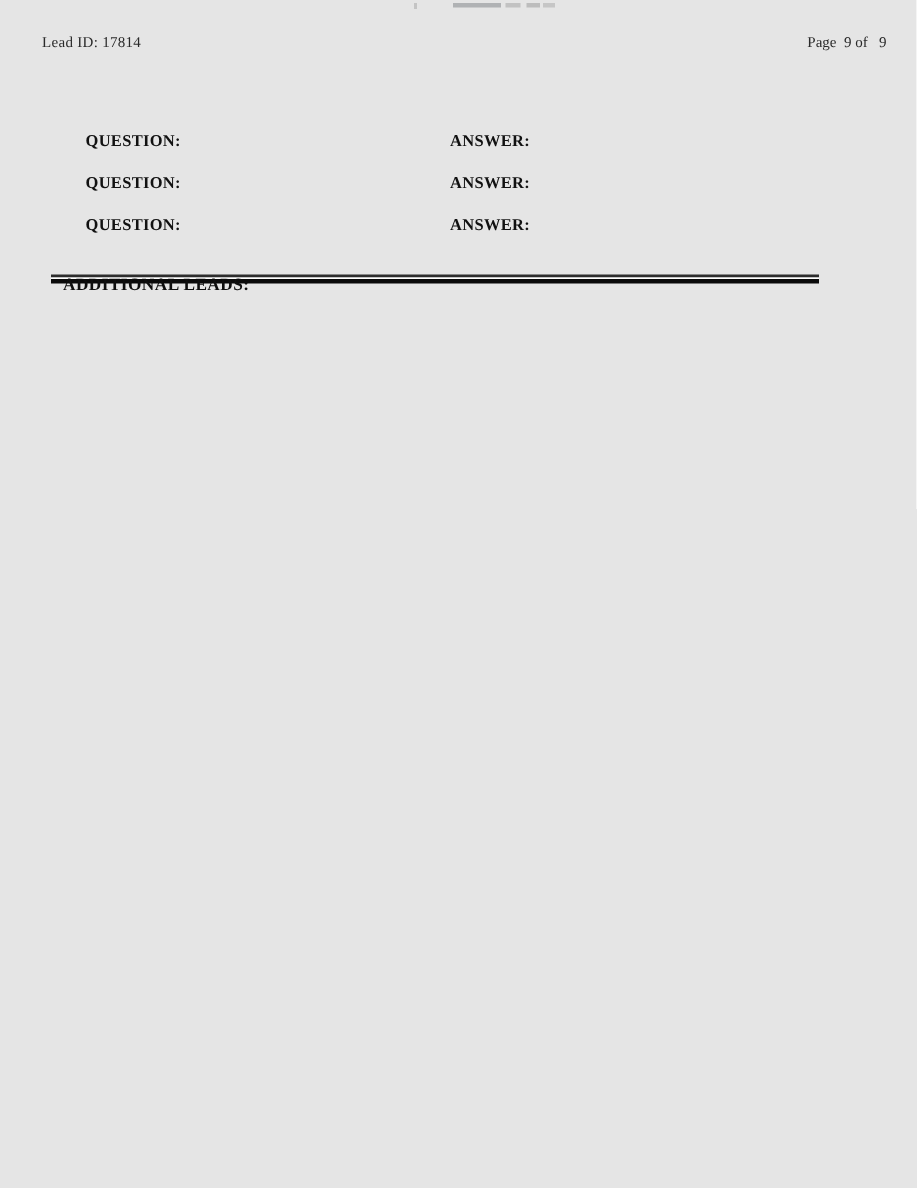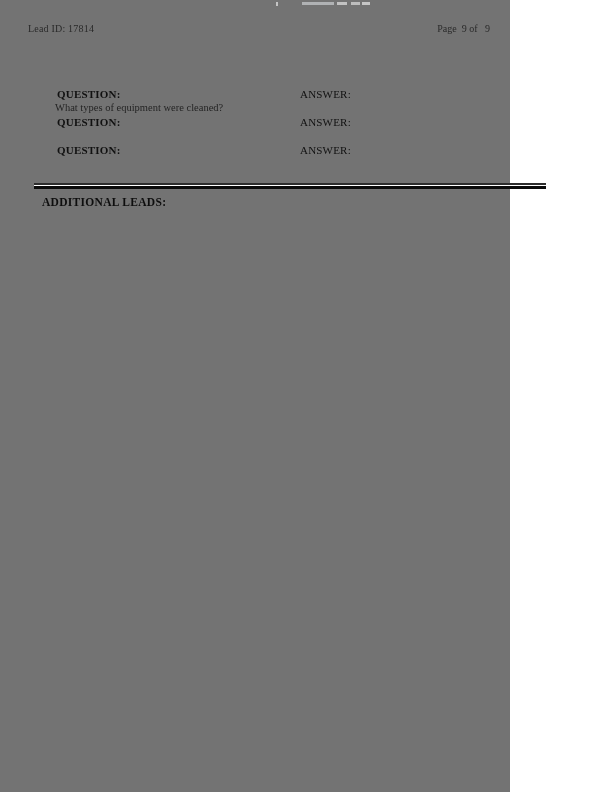--- a/index.html
+++ b/index.html
@@ -6,23 +6,23 @@
   html, body {
     width: 611px;
     height: 792px;
     background: #ffffff;
     font-family: "Liberation Serif", serif;
     color: #1f1f1f;
     overflow: hidden;
   }
   .page {
     position: relative;
-    width: 510px;
+    width: 611px;
     height: 792px;
-    background: #737373;
+    background: #e5e5e5;
   }
 
   
   .artifact { position: absolute; background: #b8b8b8; height: 3px; top: 2px; }
   .artifact.a1 { left: 276px; width: 2px; height: 4px; background: #c4c4c4; }
   .artifact.a2 { left: 302px; width: 32px; background: #b0b2b4; }
   .artifact.a3 { left: 337px; width: 10px; background: #c2c2c2; }
   .artifact.a4 { left: 351px; width: 9px;  background: #bdbdbd; }
   .artifact.a5 { left: 362px; width: 8px;  background: #c6c6c6; }
 
@@ -53,21 +53,21 @@
   .q-label {
     font-weight: bold;
     font-size: 11px;
     color: #111111;
     letter-spacing: 0.2px;
     padding-left: 2px;
   }
   .a-label {
     position: absolute;
     left: 245px; top: 0;
-    font-weight: normal;
+    font-weight: bold;
     font-size: 11px;
     color: #111111;
     letter-spacing: 0.2px;
   }
   .q-text {
     font-size: 10.5px;
     color: #242424;
     width: 252px;
     line-height: 13.5px;
   }
@@ -76,21 +76,21 @@
     position: absolute;
     left: 34px; top: 183px;
     width: 512px;
   }
   .divider .thin  { height: 2px; background: #2d2d2d; }
   .divider .gap   { height: 1px; background: #ffffff; }
   .divider .thick { height: 3px; background: #0a0a0a; }
 
   .additional-leads {
     position: absolute;
-    left: 42px; top: 196px;
+    left: 42px; top: 184px;
     font-weight: bold;
     font-size: 11.5px;
     color: #0e0e0e;
     letter-spacing: 0.3px;
   }
 </style>
 </head>
 <body>
 
 <div class="page">
@@ -102,21 +102,20 @@
   <div class="artifact a5"></div>
 
   <div class="lead-id">Lead ID: 17814</div>
   <div class="page-num">Page  9 of   9</div>
 
   <div class="qa-section">
 
     <div class="qa-row r1">
       <div class="q-label">QUESTION:</div>
       <div class="a-label">ANSWER:</div>
-      <div class="q-text">What types of equipment were cleaned?</div>
     </div>
 
     <div class="qa-row r2">
       <div class="q-label">QUESTION:</div>
       <div class="a-label">ANSWER:</div>
     </div>
 
     <div class="qa-row r3">
       <div class="q-label">QUESTION:</div>
       <div class="a-label">ANSWER:</div>

